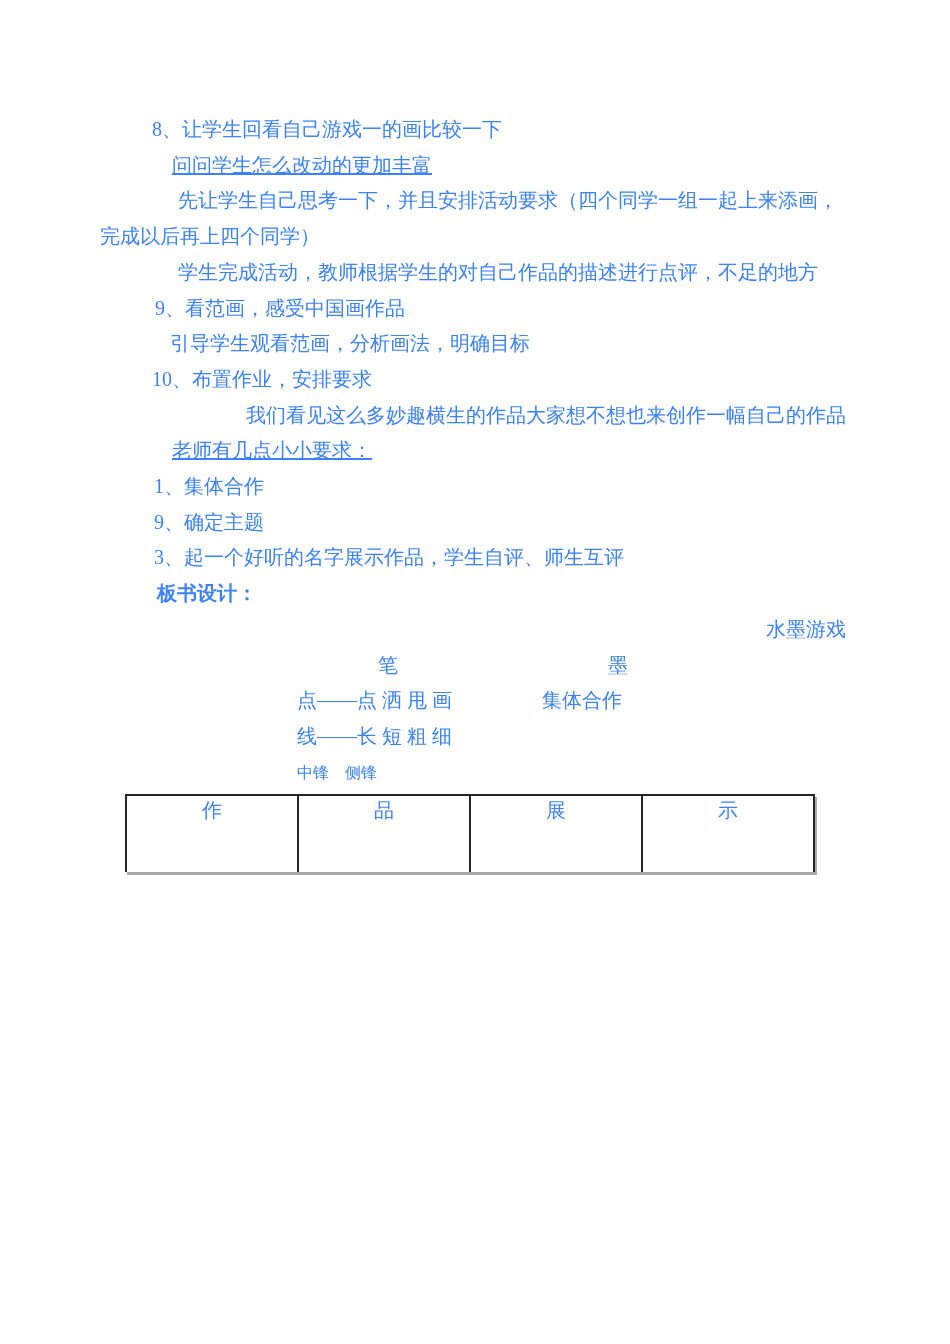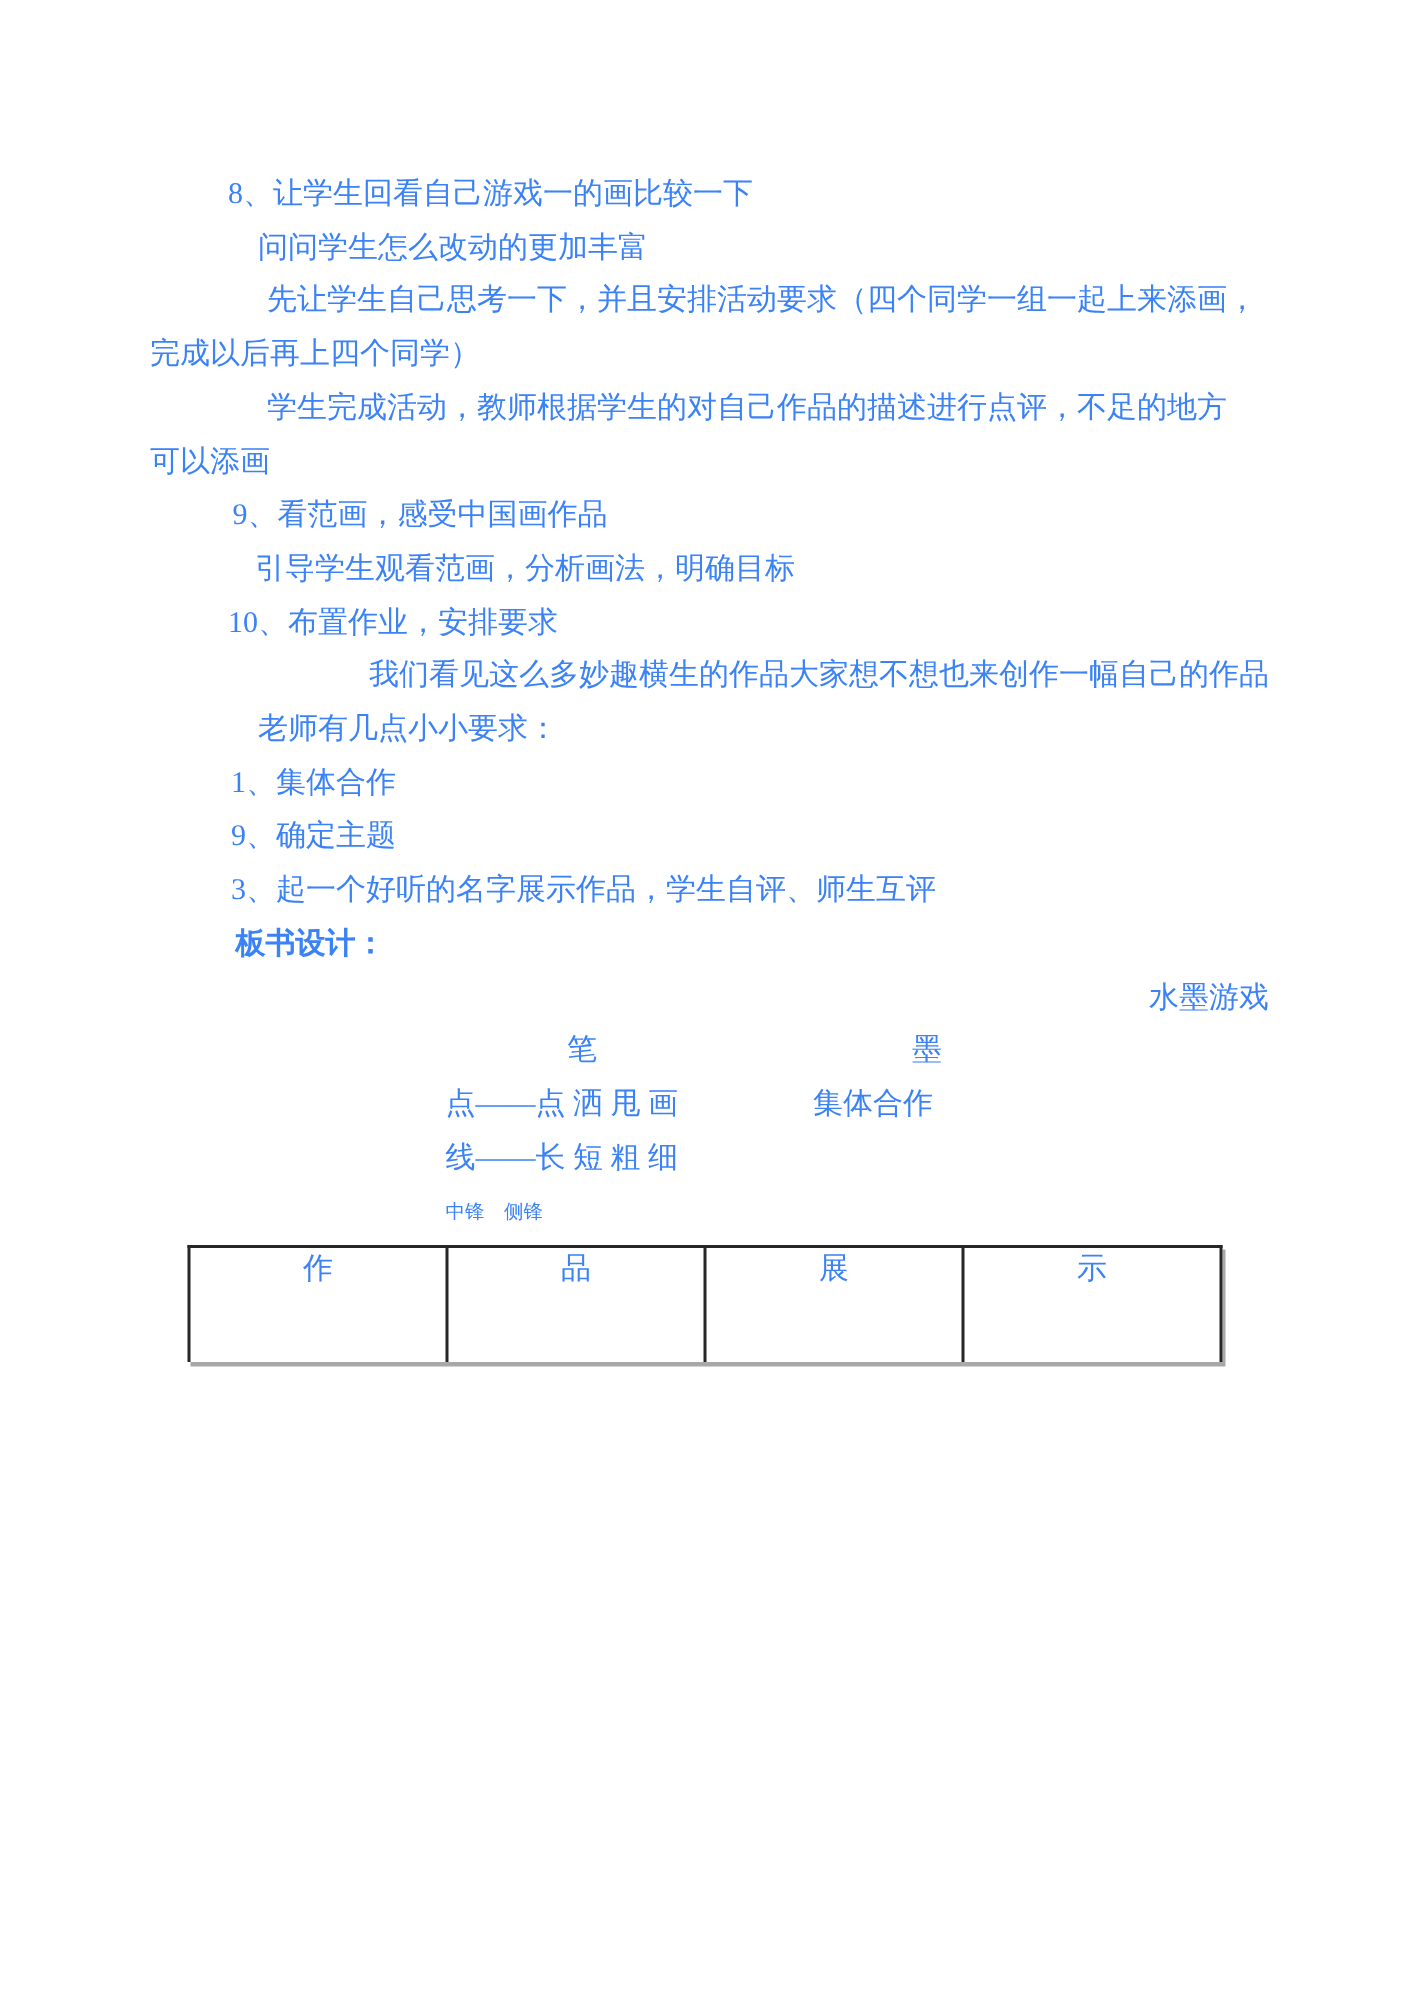--- a/index.html
+++ b/index.html
@@ -19,31 +19,31 @@
     font-size:20px;line-height:35.7px;
   }
   .doc p{margin:0;padding:0;white-space:nowrap;}
   .in0{text-indent:0;}
   .in52{text-indent:52px;}
   .in54{text-indent:54px;}
   .in55{text-indent:55px;}
   .in57{text-indent:57px;}
   .in68{text-indent:68px;text-align:right;}
   .in70{text-indent:70px;}
-  .in72{text-indent:72px;}
+  .in72{text-indent:72px;text-decoration:underline;}
   .in78{text-indent:78px;}
   .bold{font-weight:bold;}
   
   .board-title{text-align:right;padding-left:46px;margin-top:2px;}
   .row-penink{margin-top:4px;}
   .m278{margin-left:278px;}
   .m210{margin-left:210px;}
   .m197{margin-left:197px;}
   .m90{margin-left:90px;}
-  .stroke-note{margin-top:-4px;font-size:13px;}
+  .stroke-note{margin-top:-4px;font-size:16px;}
   
   .btable{
     margin-left:25px;margin-top:4px;
     width:690px;height:78px;
     display:flex;
     box-sizing:border-box;
     border:2px solid #262626;
     border-bottom:none;
     box-shadow:2px 3px 0 0 #a8a8a8;
     background:#ffffff;
@@ -61,21 +61,20 @@
 <body>
 
 <div class="page">
   <div class="doc">
 
     <p class="in52">8、让学生回看自己游戏一的画比较一下</p>
     <p class="in72">问问学生怎么改动的更加丰富</p>
     <p class="in78">先让学生自己思考一下，并且安排活动要求（四个同学一组一起上来添画，</p>
     <p class="in0">完成以后再上四个同学）</p>
     <p class="in78">学生完成活动，教师根据学生的对自己作品的描述进行点评，不足的地方</p>
-    <p class="in0">可以添画</p>
     <p class="in55">9、看范画，感受中国画作品</p>
     <p class="in70">引导学生观看范画，分析画法，明确目标</p>
     <p class="in52">10、布置作业，安排要求</p>
     <p class="in68">我们看见这么多妙趣横生的作品大家想不想也来创作一幅自己的作品</p>
     <p class="in72">老师有几点小小要求：</p>
     <p class="in54">1、集体合作</p>
     <p class="in54">9、确定主题</p>
     <p class="in54">3、起一个好听的名字展示作品，学生自评、师生互评</p>
 
     <p class="in57 bold">板书设计：</p>

